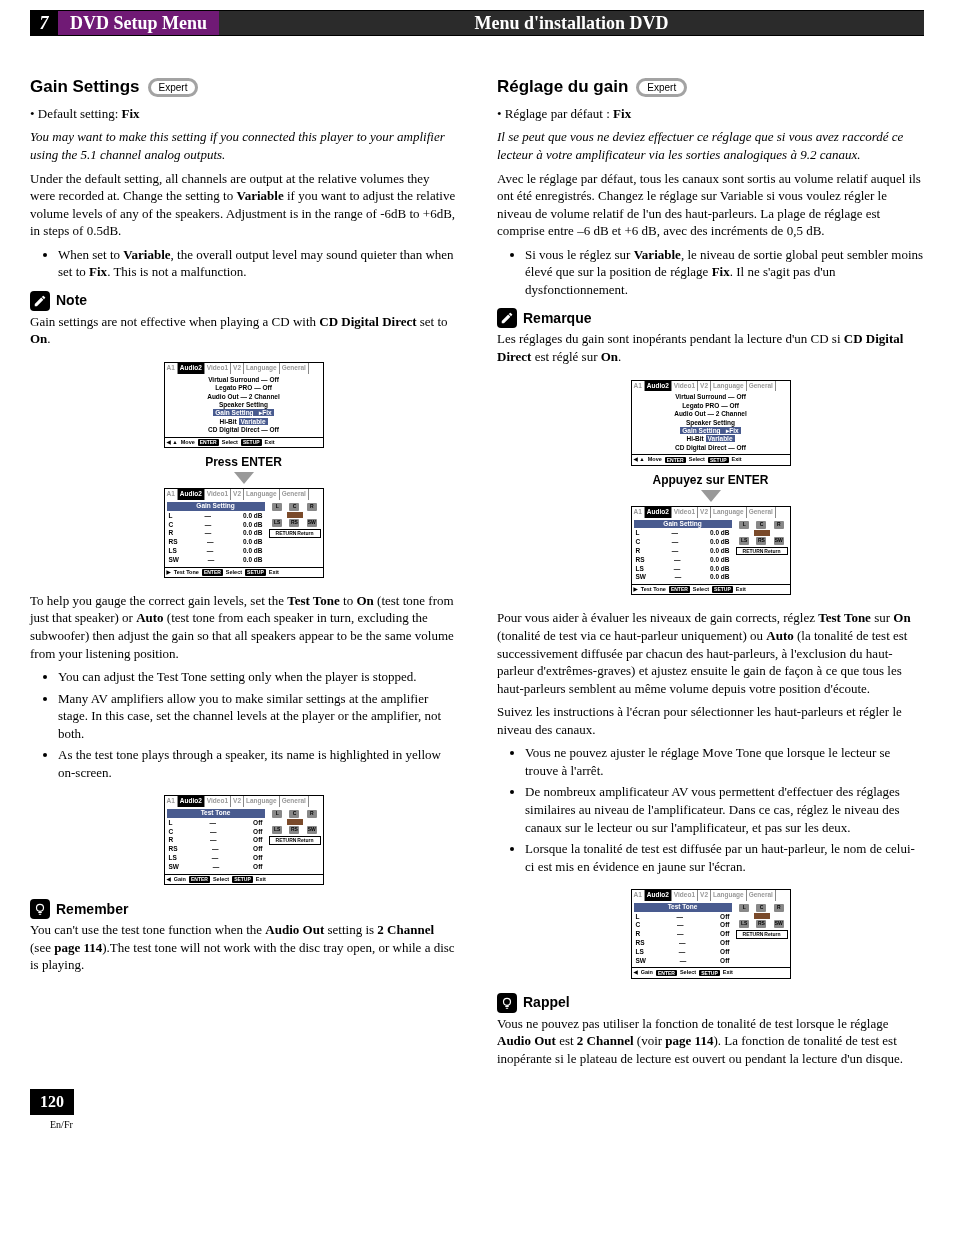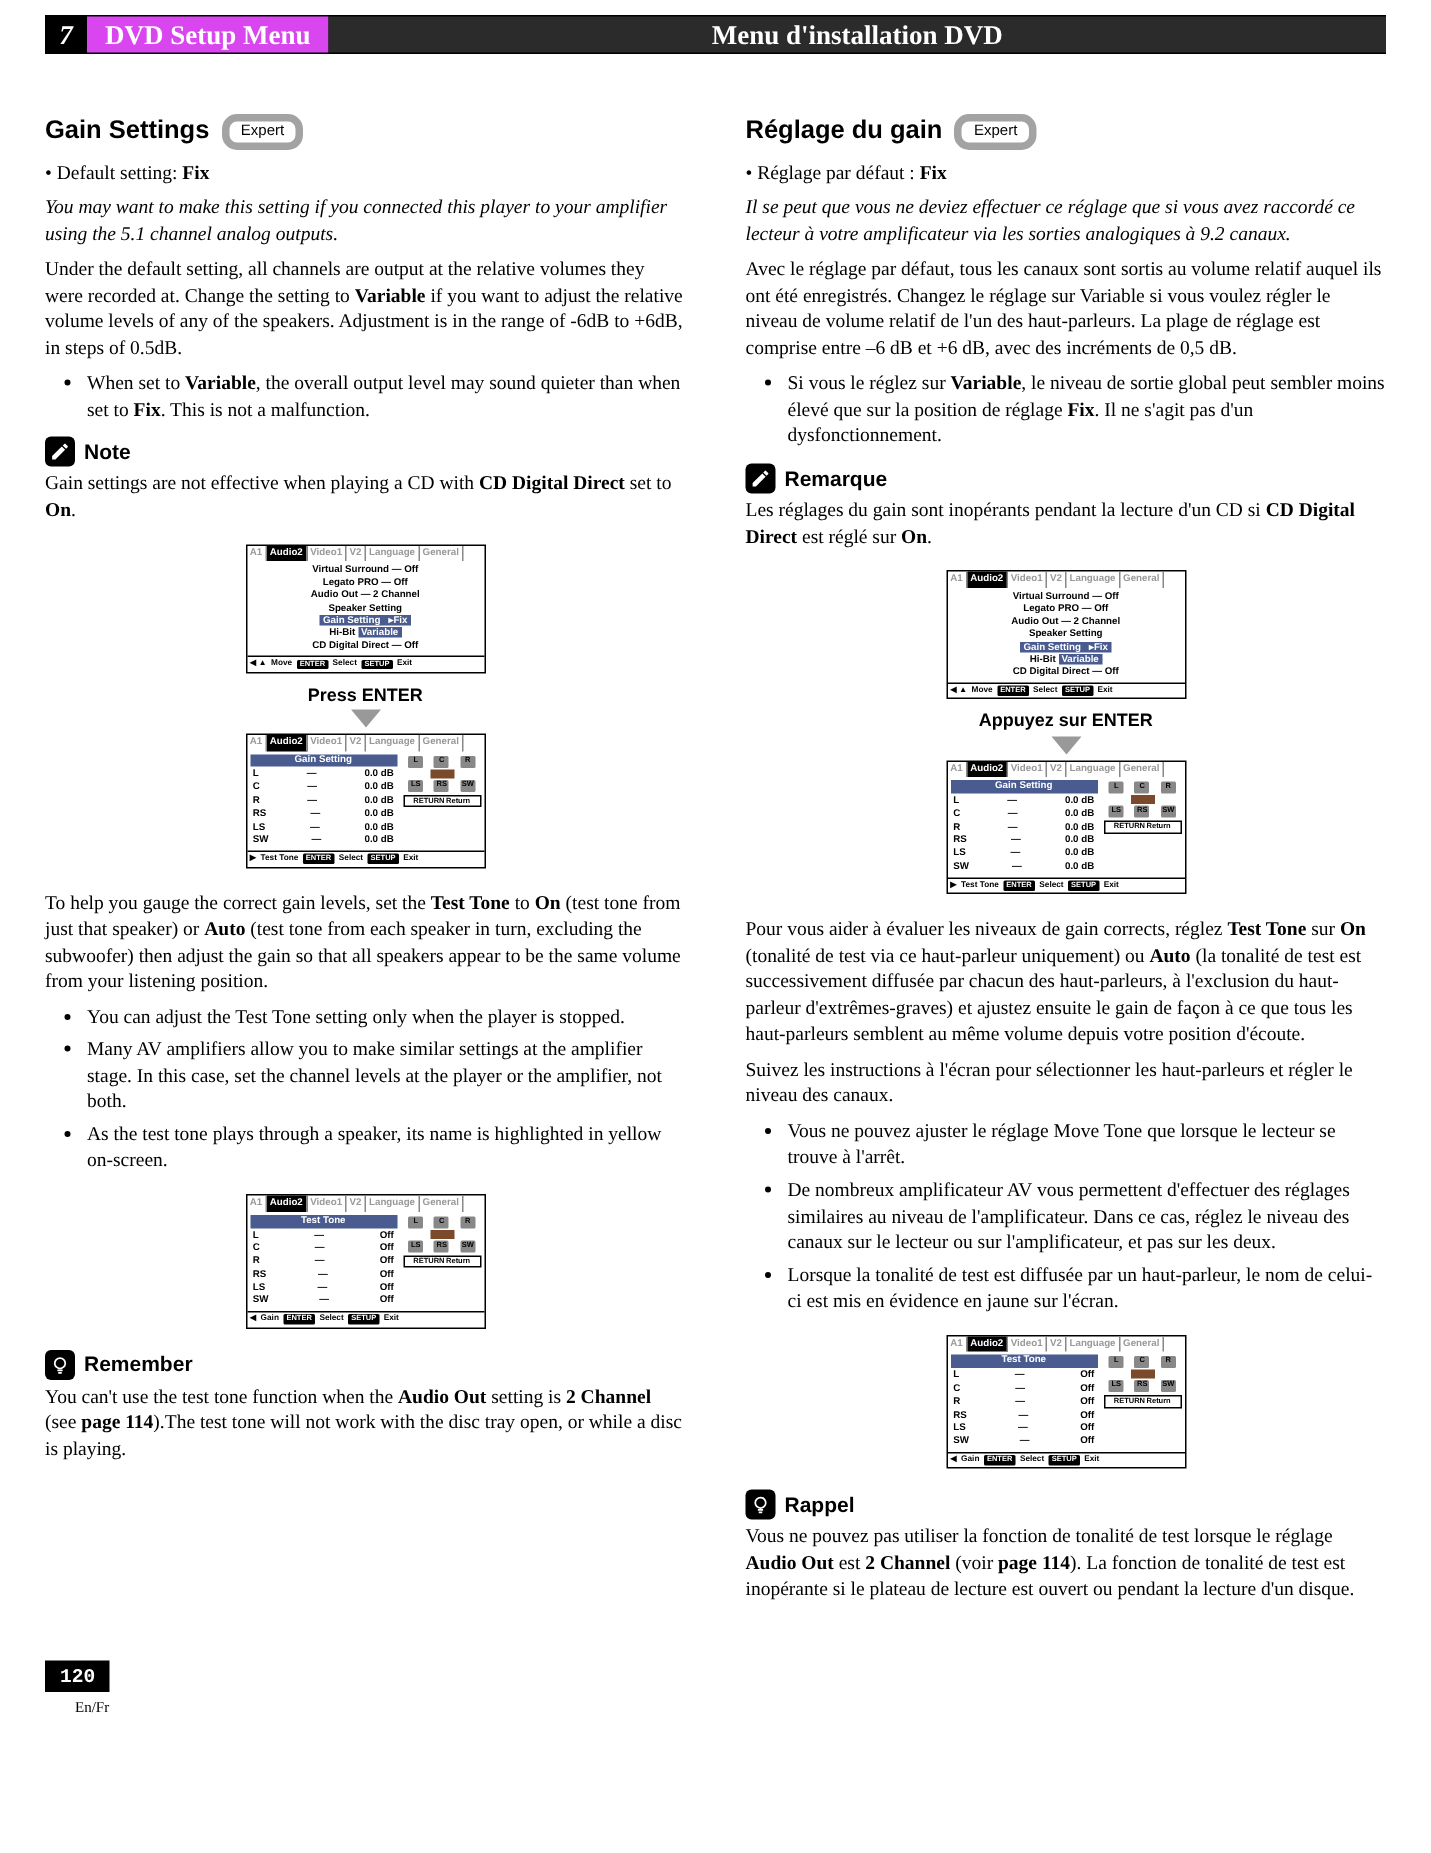--- a/index.html
+++ b/index.html
@@ -1,24 +1,24 @@
 <!DOCTYPE html>
 <html><head>
 <meta charset="utf-8">
 <style>
   * { box-sizing: border-box; margin: 0; padding: 0; }
   body { font-family: Georgia, 'Times New Roman', serif; color: #000; background: #fff; width: 954px; margin: 0 auto; padding: 10px 30px 20px 30px; font-size: 13px; line-height: 1.35; }
   .topbar { display: flex; align-items: center; background: #000; color: #fff; height: 26px; margin-bottom: 40px; }
   .topbar .chap { background: #000; color: #fff; font-weight: bold; font-size: 18px; width: 28px; text-align: center; font-style: italic;}
-  .topbar .left { background: #d946ef; color: #fff; font-weight: bold; font-size: 18px; padding: 0 12px; flex: 0 0 auto; }
+  .topbar .left { background: #701a75; color: #fff; font-weight: bold; font-size: 18px; padding: 0 12px; flex: 0 0 auto; }
   .topbar .right { background: #2b2b2b; color: #fff; font-weight: bold; font-size: 18px; padding: 0 12px; margin-left: auto; text-align: center; flex: 1; }
   .cols { display: flex; gap: 40px; }
   .col { flex: 1; min-width: 0; }
   h2 { font-family: Helvetica, Arial, sans-serif; font-weight: bold; font-size: 17px; margin-bottom: 6px; display: flex; align-items: center; gap: 8px; }
-  .expert-badge { border: 5px solid #a3a3a3; border-radius: 10px; font-size: 10px; padding: 0 8px; font-weight: normal; font-family: Helvetica, Arial, sans-serif; }
+  .expert-badge { border: 3px solid #a3a3a3; border-radius: 10px; font-size: 10px; padding: 0 8px; font-weight: normal; font-family: Helvetica, Arial, sans-serif; }
   p { margin-bottom: 6px; }
   .italic { font-style: italic; }
   ul { list-style: disc; margin: 4px 0 10px 28px; }
   ul li { margin-bottom: 4px; }
   .note-head { display: flex; align-items: center; gap: 6px; font-family: Helvetica, Arial, sans-serif; font-weight: bold; font-size: 14px; margin: 0 0 2px 0; }
   .note-icon { width: 20px; height: 20px; background: #000; border-radius: 4px; display: inline-flex; align-items: center; justify-content: center; }
   .note-icon svg { width: 14px; height: 14px; fill: #fff; }
   .remember-icon svg { stroke:#fff; stroke-width:2; fill:none; }
   .osd-wrap { display:flex; flex-direction:column; align-items:center; margin: 14px 0; }
   .osd { width: 160px; border: 1px solid #000; font-size: 6.5px; font-family: Helvetica, Arial, sans-serif; font-weight: bold; background:#fff; }
@@ -35,21 +35,21 @@
   .gain-grid .left-t .trow { display:flex; justify-content:space-between; padding:0 2px;}
   .gain-grid .title-bar { background:#495b8f; color:#fff; text-align:center; margin-bottom:1px;}
   .speaker-box { width:52px; position:relative; font-size:5px; }
   .spk-row { display:flex; justify-content:space-around; margin:1px 0;}
   .spk { width:10px; height:8px; background:#888; border-radius:1px; font-size:5px; text-align:center;}
   .center-blk { width:16px; height:6px; background:#7a4a2a; margin:0 auto;}
   .return-box { border:1px solid #000; font-size:5px; text-align:center; padding:0 1px; margin-top:2px; display:flex; gap:1px; align-items:center; justify-content:center;}
   .press-enter { font-family: Helvetica, Arial, sans-serif; font-weight:bold; font-size:12px; margin:6px 0 2px 0;}
   .arrow-down { width:0; height:0; border-left:10px solid transparent; border-right:10px solid transparent; border-top:12px solid #999; margin-bottom:4px;}
   b { font-weight: bold; }
-  .pagenum-box { background:#000; color:#fff; font-weight:bold; font-family: Liberation Mono, monospace; display:inline-block; padding:2px 10px; font-size:13px; margin-top:33px;}
+  .pagenum-box { background:#000; color:#fff; font-weight:bold; font-family: Liberation Serif, serif; display:inline-block; padding:2px 10px; font-size:16px; margin-top:16px;}
   .pagenum-sub { font-size:10px; font-family: Liberation Serif, serif; margin-left:20px;}
 </style>
 </head>
 <body>
 
 <div class="topbar">
   <div class="chap">7</div>
   <div class="left">DVD Setup Menu</div>
   <div class="right">Menu d'installation DVD</div>
 </div>

